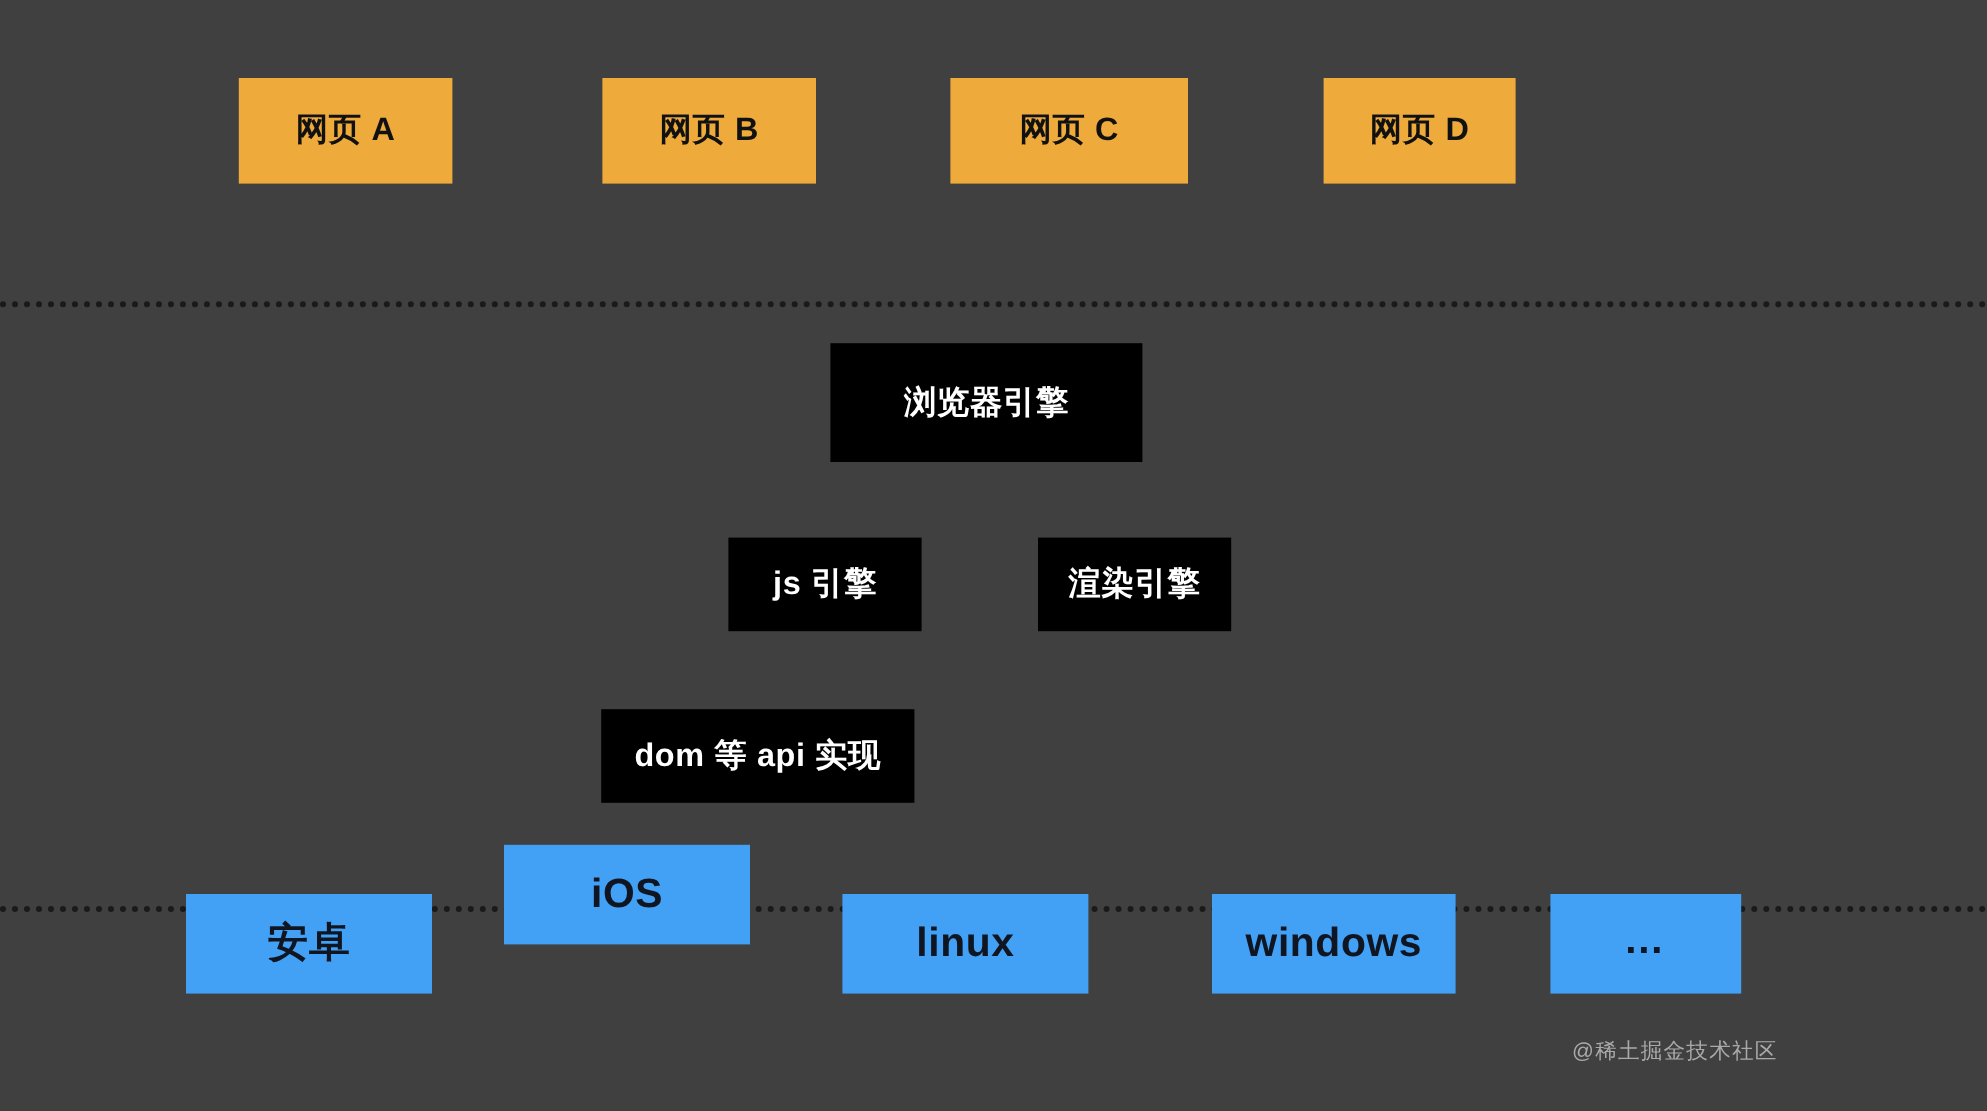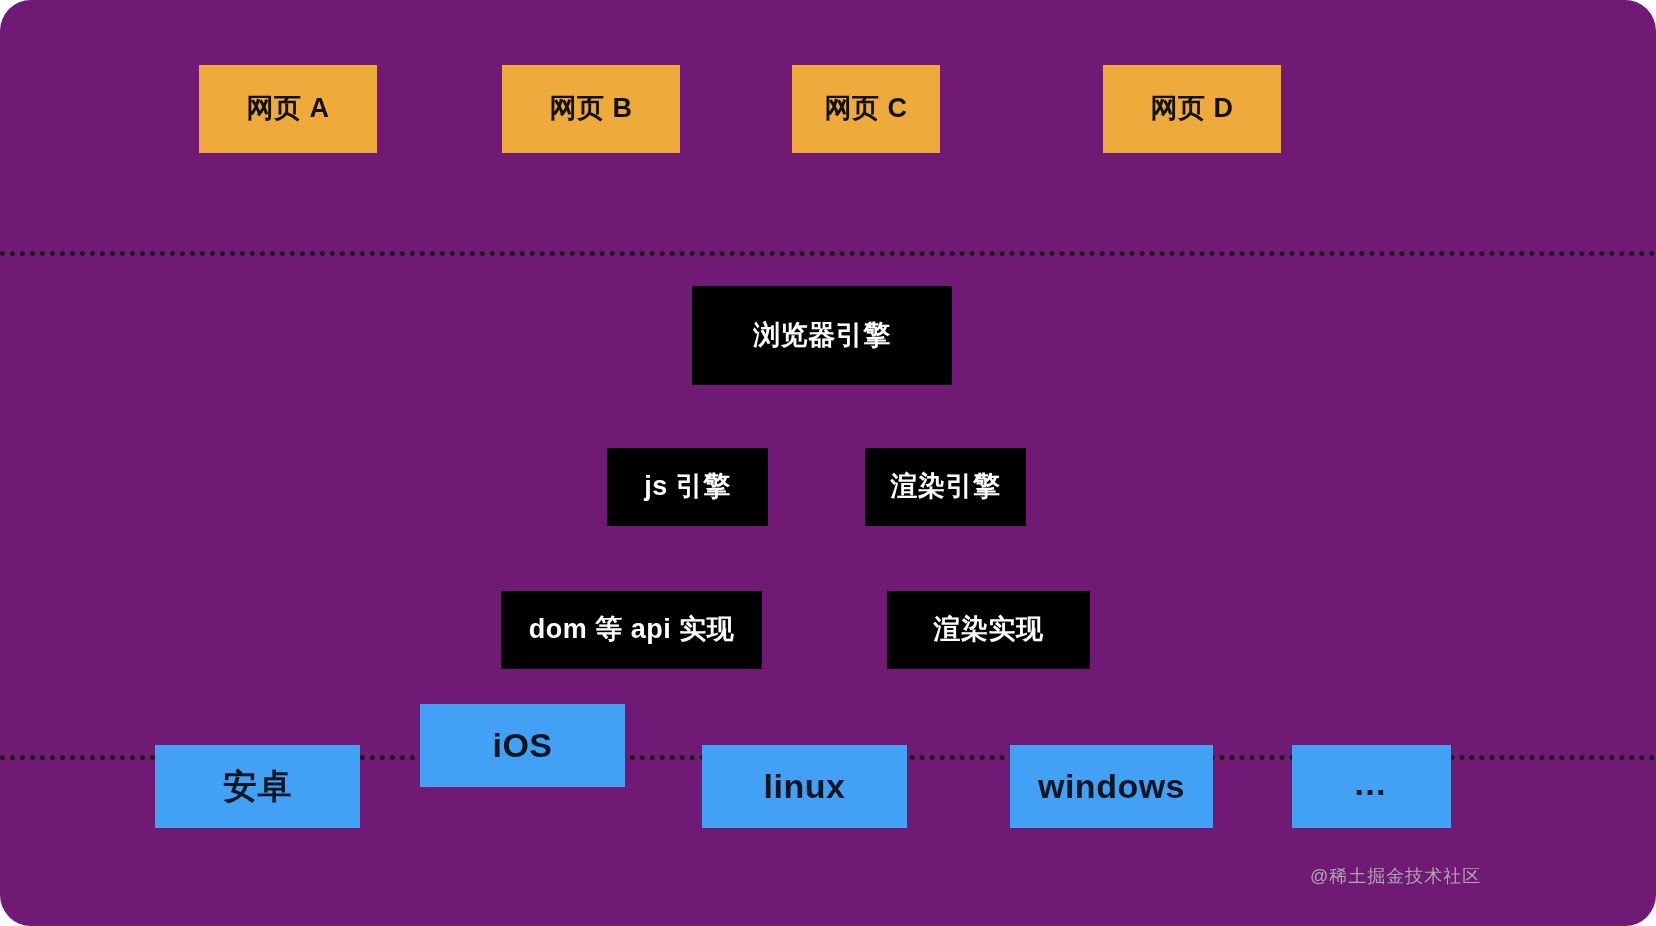--- a/index.html
+++ b/index.html
@@ -7,23 +7,22 @@
     padding: 0;
     background: #ffffff;
   }
   body {
     font-family: "Liberation Sans", "DejaVu Sans", sans-serif;
   }
   #canvas {
     position: relative;
     width: 1656px;
     height: 926px;
-    background: #701a75;
+    background: #404040;
     overflow: hidden;
-    border-radius: 31px;
   }
 
   .node {
     position: absolute;
     display: flex;
     align-items: center;
     justify-content: center;
     box-sizing: border-box;
     font-weight: 700;
     line-height: 1.1;
@@ -83,43 +82,40 @@
 <body>
 
 <div id="canvas">
 
   <div class="node page" style="left:199px; top:65px; width:178px;">
     <span>网页 A</span>
   </div>
   <div class="node page" style="left:502px; top:65px; width:178px;">
     <span>网页 B</span>
   </div>
-  <div class="node page" style="left:792px; top:65px; width:148px;">
+  <div class="node page" style="left:792px; top:65px; width:198px;">
     <span>网页 C</span>
   </div>
-  <div class="node page" style="left:1103px; top:65px; width:178px;text-align:center;">
+  <div class="node page" style="left:1103px; top:65px; width:160px;text-align:center;">
     <span>网页 D</span>
   </div>
 
   <div class="divider" style="top:251px;"></div>
 
   <div class="node engine" style="left:692px; top:286px; width:260px; height:99px;">
     <span>浏览器引擎</span>
   </div>
   <div class="node engine" style="left:607px; top:448px; width:161px; height:78px;">
     <span>js 引擎</span>
   </div>
   <div class="node engine" style="left:865px; top:448px; width:161px; height:78px;">
     <span>渲染引擎</span>
   </div>
   <div class="node engine" style="left:501px; top:591px; width:261px; height:78px;">
     <span>dom 等 api 实现</span>
-  </div>
-  <div class="node engine" style="left:887px; top:591px; width:203px; height:78px;">
-    <span>渲染实现</span>
   </div>
 
   <div class="divider" style="top:755px;"></div>
 
   <div class="node os" style="left:155px; top:745px; width:205px;">
     <span>安卓</span>
   </div>
   <div class="node os" style="left:420px; top:704px; width:205px;">
     <span>iOS</span>
   </div>

